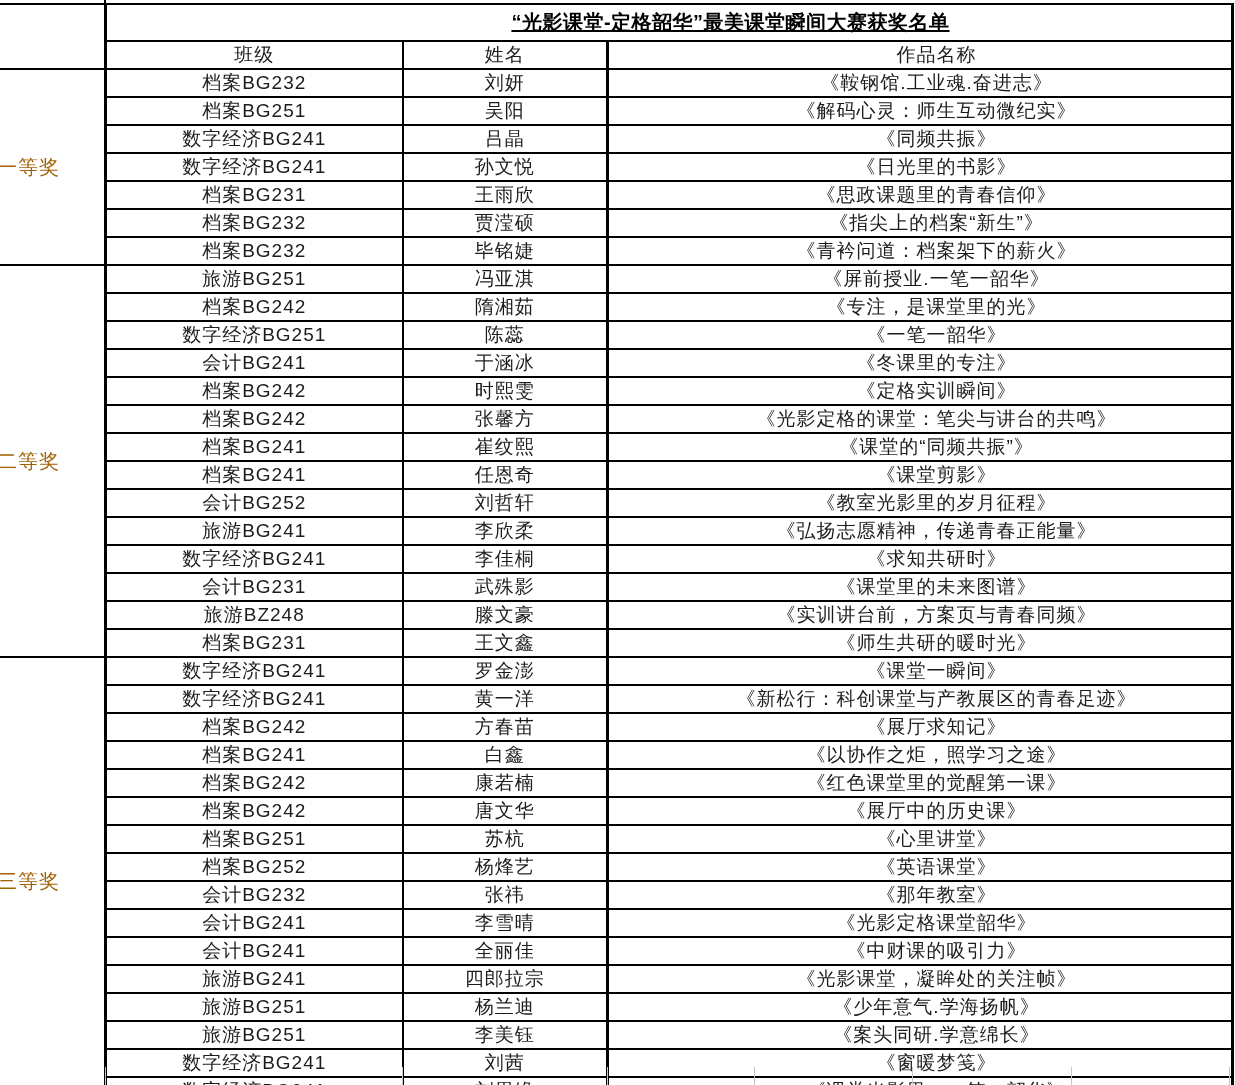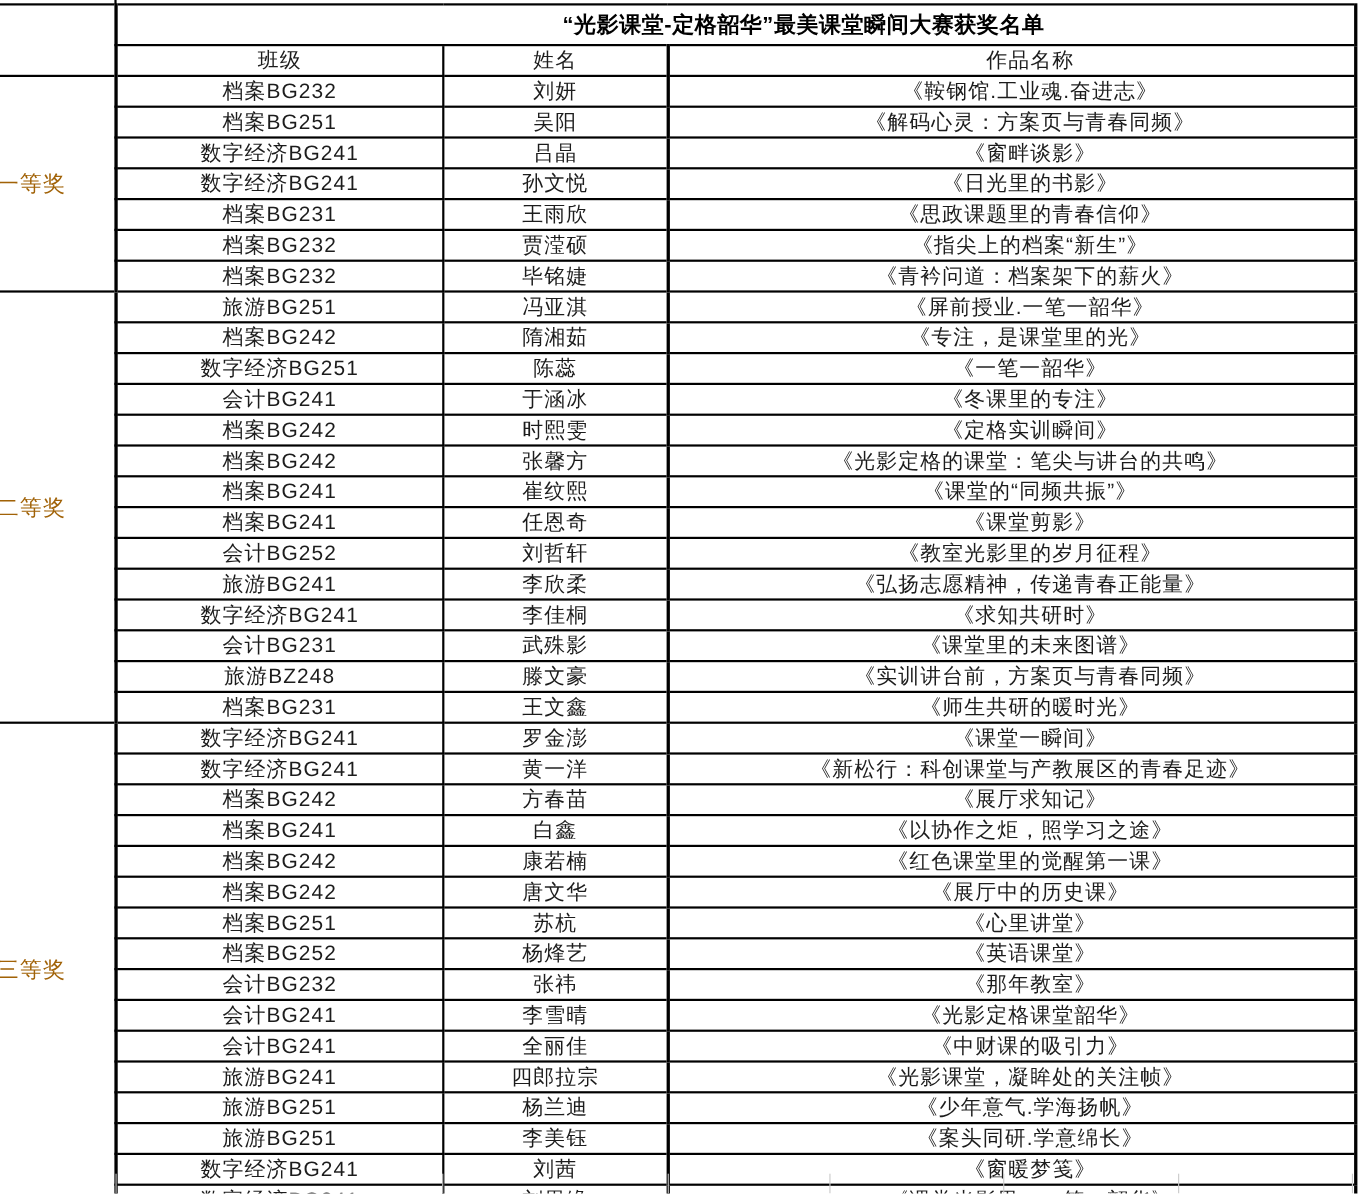--- a/index.html
+++ b/index.html
@@ -19,21 +19,21 @@
     white-space:nowrap;overflow:hidden;
   }
   tr.title-row{height:37px;}
   tr.header-row{height:25px;}
   tr.data-row{height:27px;}
   td.corner-cell{border-left:none;border-right-width:3px;}
   td.title-cell{
     font-weight:bold;font-size:20px;color:#000;
     border-right-width:3px;letter-spacing:0.5px;
   }
-  td.title-cell span{position:relative;left:62px;}
+  td.title-cell span{position:relative;left:62px;text-decoration:underline;}
   td.award-cell{
     border-left:none;border-right-width:3px;
     text-align:left;font-size:20px;color:#a16207;
   }
   td.award-cell span{display:inline-block;margin-left:-3px;}
   td.class-cell{border-right-width:2px;}
   td.name-cell{border-right-width:3px;}
   td.work-cell{border-right-width:3px;padding-left:34px;}
   tbody tr:last-child td{border-bottom-width:3px;}
   .stub{
@@ -71,26 +71,26 @@
     </tr>
   <tr class="data-row">
         <td class="award-cell" rowspan="7"><span>一等奖</span></td>
         <td class="class-cell">档案BG232</td>
         <td class="name-cell">刘妍</td>
         <td class="work-cell">《鞍钢馆.工业魂.奋进志》</td>
       </tr>
       <tr class="data-row">
         <td class="class-cell">档案BG251</td>
         <td class="name-cell">吴阳</td>
-        <td class="work-cell">《解码心灵：方案页与青春同频》</td>
+        <td class="work-cell">《解码心灵：师生互动微纪实》</td>
       </tr>
       <tr class="data-row">
         <td class="class-cell">数字经济BG241</td>
         <td class="name-cell">吕晶</td>
-        <td class="work-cell">《窗畔谈影》</td>
+        <td class="work-cell">《同频共振》</td>
       </tr>
       <tr class="data-row">
         <td class="class-cell">数字经济BG241</td>
         <td class="name-cell">孙文悦</td>
         <td class="work-cell">《日光里的书影》</td>
       </tr>
       <tr class="data-row">
         <td class="class-cell">档案BG231</td>
         <td class="name-cell">王雨欣</td>
         <td class="work-cell">《思政课题里的青春信仰》</td>

